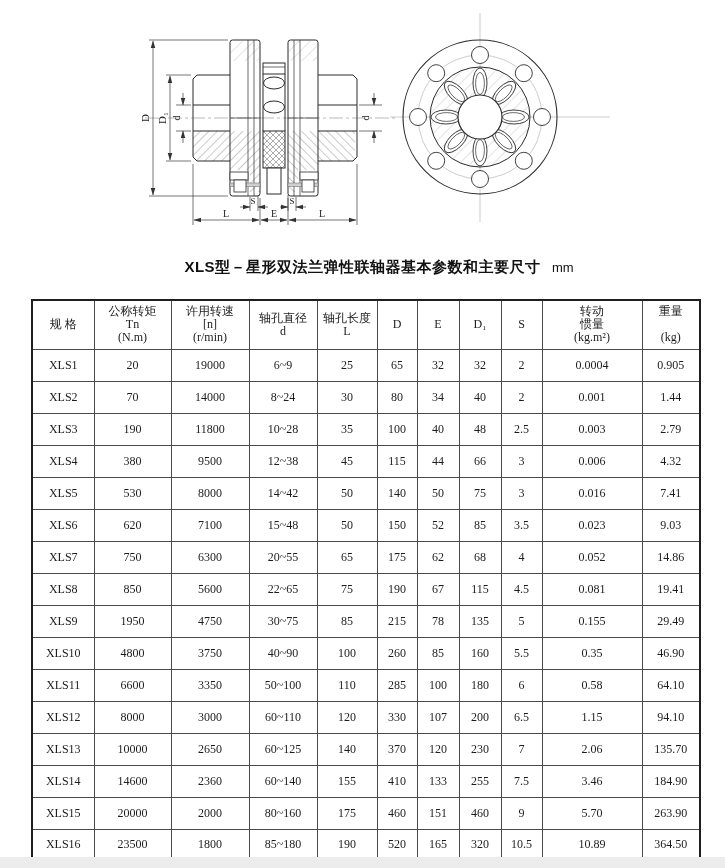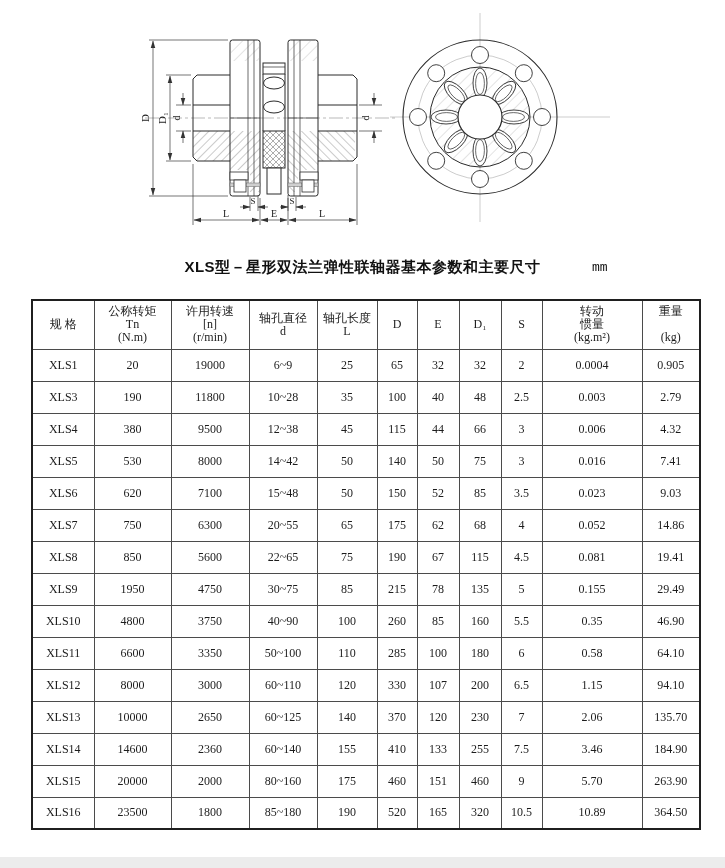--- a/index.html
+++ b/index.html
@@ -8,22 +8,22 @@
     background:#ffffff;color:#1c1c1c;
     font-family:"Liberation Serif","DejaVu Serif",serif;
   }
   .drawing-wrap{width:725px;height:248px;}
   .title-row{position:relative;height:24px;margin-top:10px;}
   .doc-title{
     text-align:center;font-family:"Liberation Sans","DejaVu Sans",sans-serif;
     font-weight:bold;font-size:15px;letter-spacing:.5px;color:#111;
   }
   .doc-unit{
-    position:absolute;left:592px;top:2px;
-    font-family:Liberation Mono, monospace;font-size:13px;color:#111;
+    position:absolute;left:552px;top:2px;
+    font-family:Liberation Sans, sans-serif;font-size:13px;color:#111;
   }
   table.spec{
     border-collapse:collapse;table-layout:fixed;
     margin:17px 0 0 31px;width:666px;
     border:2px solid #1f1f1f;
   }
   table.spec th,table.spec td{
     border:1px solid #4b4b4b;text-align:center;vertical-align:middle;
     font-size:12px;font-weight:normal;padding:0;color:#1c1c1c;
     font-family:"Liberation Serif","DejaVu Serif",serif;
@@ -289,20 +289,33 @@
         <td>6~9</td>
         <td>25</td>
         <td>65</td>
         <td>32</td>
         <td>32</td>
         <td>2</td>
         <td>0.0004</td>
         <td>0.905</td>
       </tr>
       <tr>
+        <td>XLS2</td>
+        <td>70</td>
+        <td>14000</td>
+        <td>8~24</td>
+        <td>30</td>
+        <td>80</td>
+        <td>34</td>
+        <td>40</td>
+        <td>2</td>
+        <td>0.001</td>
+        <td>1.44</td>
+      </tr>
+      <tr>
         <td>XLS3</td>
         <td>190</td>
         <td>11800</td>
         <td>10~28</td>
         <td>35</td>
         <td>100</td>
         <td>40</td>
         <td>48</td>
         <td>2.5</td>
         <td>0.003</td>

